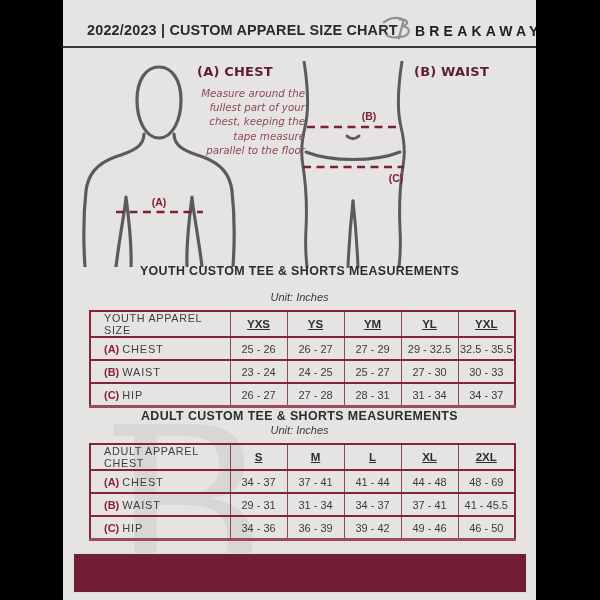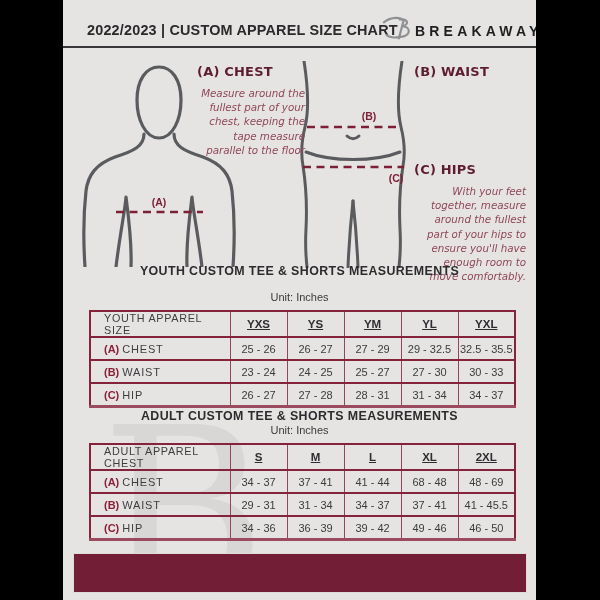--- a/index.html
+++ b/index.html
@@ -31,21 +31,21 @@
   .gtxt p{margin:0;font-family:"DejaVu Sans",sans-serif;font-style:italic;
           font-size:10.3px;line-height:1.38;color:#8e4659;text-align:right;}
   .g-chest{left:134px;top:64px;width:108px;}
   .g-waist{left:351px;top:64px;width:110px;}
   .g-hips {left:351px;top:162px;width:112px;}
 
   
   .sec-title{position:absolute;left:0;width:473px;text-align:center;z-index:2;
              font-size:12.4px;font-weight:700;letter-spacing:.4px;color:#2c2c2e;}
   .sec-unit{position:absolute;left:0;width:473px;text-align:center;z-index:2;
-            font-size:11px;color:#3a3a3c;}
+            font-style:italic;font-size:11px;color:#3a3a3c;}
   .t1-title{top:264px;} .t1-unit{top:291px;}
   .t2-title{top:409px;} .t2-unit{top:424px;}
 
   
   .size-table{position:absolute;left:26px;z-index:2;border-collapse:collapse;table-layout:fixed;
               width:425px;background:transparent;}
   .tbl-youth{top:310px;} .tbl-adult{top:443px;}
   .size-table td{height:21px;padding:0;font-size:11px;color:#3b3b3d;text-align:center;
                  border-left:1px solid #91465a;margin-left:36px;}
   .size-table td:first-child{border-left:none;text-align:left;padding-left:13px;}
@@ -109,24 +109,20 @@
       <text x="103" y="121" text-anchor="middle" font-size="10.5" font-weight="bold" fill="#7d2037">(C)</text>
     </svg>
 
     <div class="gtxt g-chest">
       <h3>(A) CHEST</h3>
       <p>Measure around the fullest part of your chest, keeping the tape measure parallel to the floor</p>
     </div>
     <div class="gtxt g-waist">
       <h3>(B) WAIST</h3>
     </div>
-    <div class="gtxt g-hips">
-      <h3>(C) HIPS</h3>
-      <p>With your feet together, measure around the fullest part of your hips to ensure you'll have enough room to move comfortably.</p>
-    </div>
 
     <div class="sec-title t1-title">YOUTH CUSTOM TEE &amp; SHORTS MEASUREMENTS</div>
     <div class="sec-unit t1-unit">Unit: Inches</div>
     <table class="size-table tbl-youth">
       <colgroup>
           <col class="c0">
           <col class="cn">
           <col class="cn">
           <col class="cn">
           <col class="cn">
@@ -186,21 +182,21 @@
         <td class="hdr-size">M</td>
         <td class="hdr-size">L</td>
         <td class="hdr-size">XL</td>
         <td class="hdr-size">2XL</td>
       </tr>
       <tr>
         <td><span class="row-prefix">(A)</span> <span class="row-label">CHEST</span></td>
         <td>34 - 37</td>
         <td>37 - 41</td>
         <td>41 - 44</td>
-        <td>68 - 48</td>
+        <td>44 - 48</td>
         <td>48 - 69</td>
       </tr>
       <tr>
         <td><span class="row-prefix">(B)</span> <span class="row-label">WAIST</span></td>
         <td>29 - 31</td>
         <td>31 - 34</td>
         <td>34 - 37</td>
         <td>37 - 41</td>
         <td>41 - 45.5</td>
       </tr>

